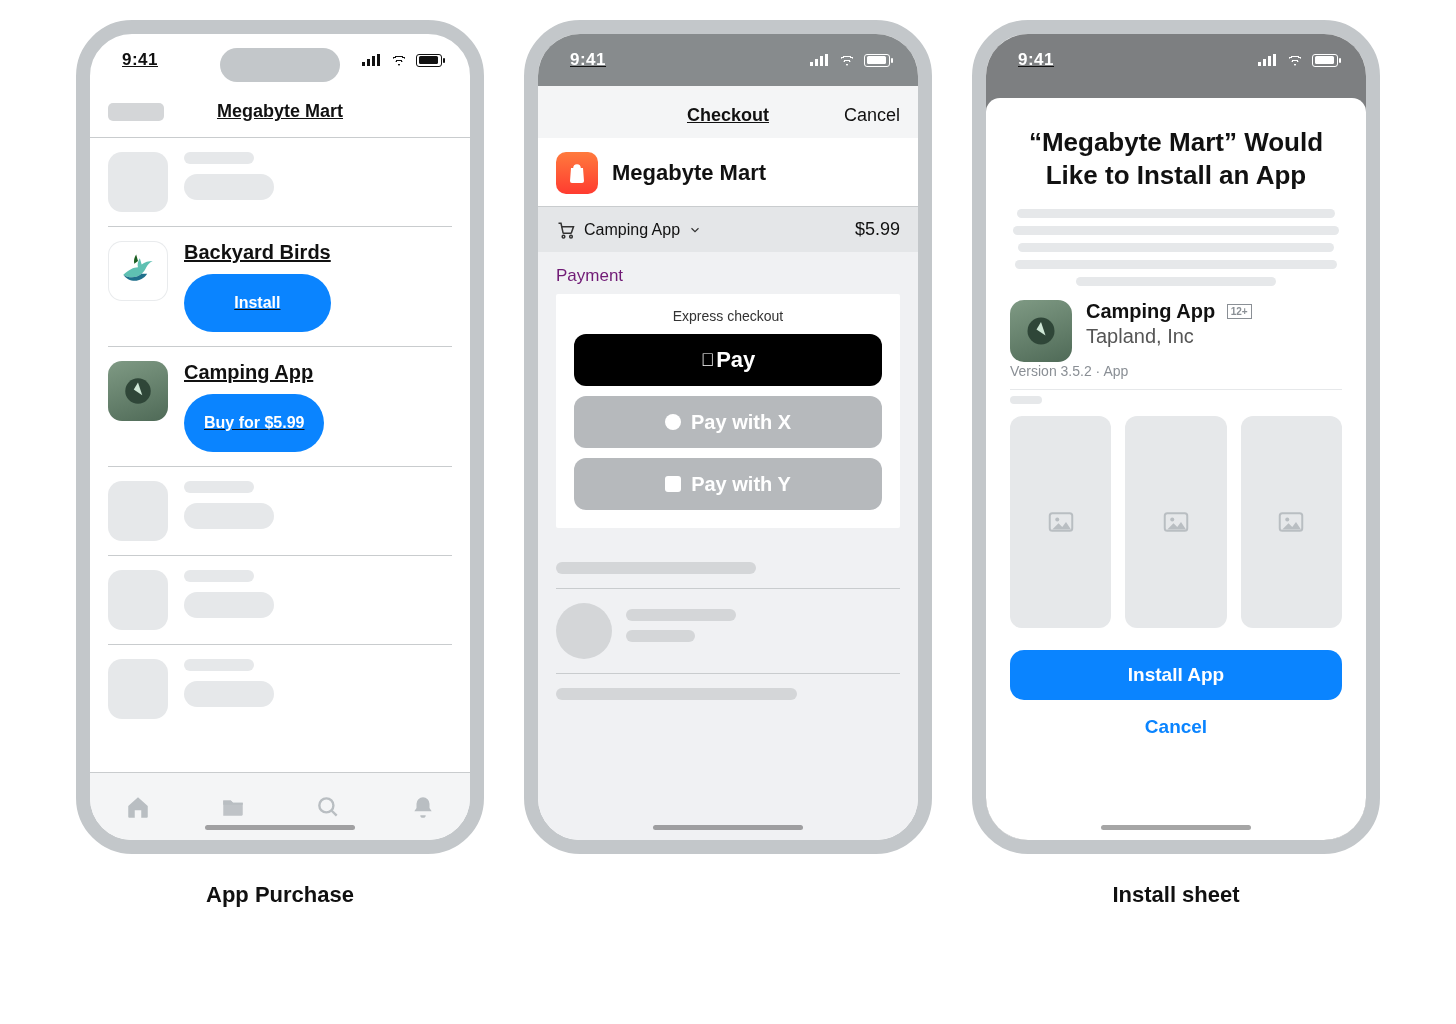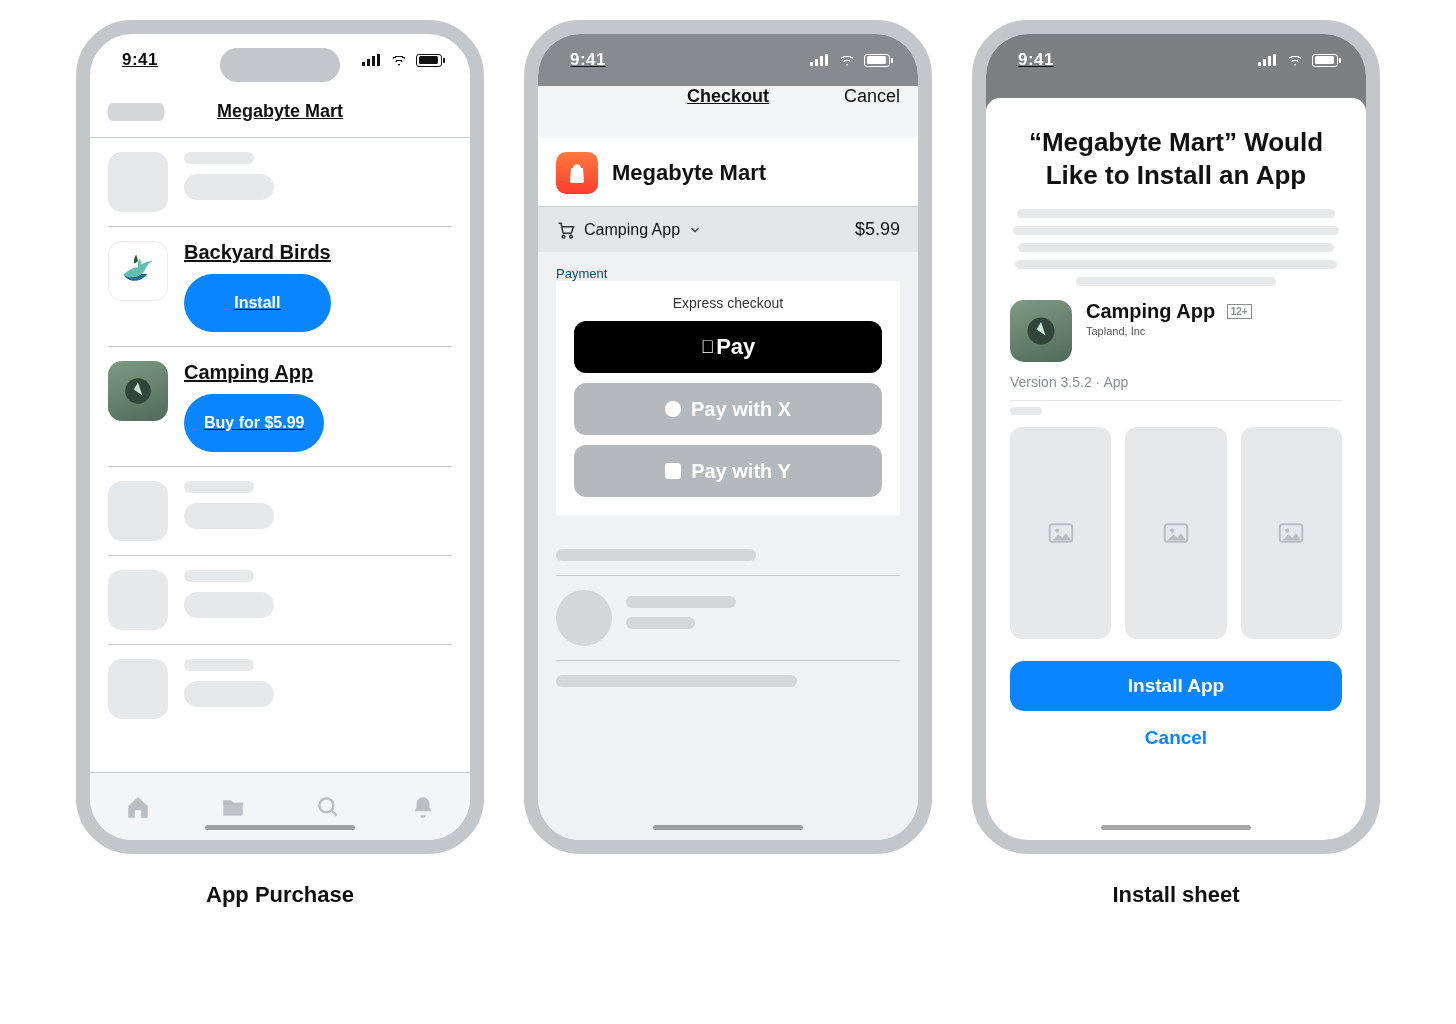--- a/index.html
+++ b/index.html
@@ -111,31 +111,31 @@
     box-shadow:inset 0 0 0 1px #e9ebed;
   }
   .icon-camp{
     width:60px;height:60px;border-radius:14px;
     background:linear-gradient(160deg,#7f9a84 0%,#4f6a57 100%);display:flex;align-items:center;justify-content:center;
   }
   .tabbar{position:absolute;left:0;right:0;bottom:0;height:68px;border-top:1px solid var(--border);
     display:flex;align-items:center;justify-content:space-around;background:var(--offwhite);}
   .tab{width:28px;height:26px;color:var(--ph-dark);}
   .svg-icon{width:100%;height:100%;display:block;}
-  .p2-nav{height:60px;display:flex;justify-content:center;background:var(--offwhite);border-bottom:1px solid var(--border);position:relative;}
+  .p2-nav{height:60px;display:flex;align-items:center;justify-content:center;background:var(--offwhite);border-bottom:1px solid var(--border);position:relative;}
   .p2-nav .title{font-weight:700;font-size:18px;}
   .p2-nav .cancel{position:absolute;right:18px;font-size:18px;color:#111;}
   .p2-body{position:absolute;inset:0;top:104px;background:#f0f1f3;padding-bottom:0;}
   .p2-store{display:flex;align-items:center;gap:14px;padding:14px 18px 12px;background:#fff;border-bottom:1px solid var(--border);}
   .store-logo{width:42px;height:42px;border-radius:10px;background:linear-gradient(180deg,#ff7a3d,#ff3b30);display:flex;align-items:center;justify-content:center;}
   .store-name{font-weight:700;font-size:22px;}
   .p2-cart{display:flex;align-items:center;gap:8px;padding:12px 18px;background:#e4e6e8;font-size:16px;}
   .p2-cart .price{margin-left:auto;font-size:18px;}
   .p2-paysec{padding:14px 18px;}
-  .p2-paysec .label{font-size:13px;color:#0c4a6e;}
+  .p2-paysec .label{font-size:17px;color:#701a75;margin-bottom:8px;}
   .p2-card{background:#fff;border-radius:2px;padding:14px 18px 18px;}
   .p2-card .sub{font-size:14px;text-align:center;margin-bottom:10px;color:#333;}
   .pay-btn{height:52px;border-radius:12px;display:flex;align-items:center;justify-content:center;gap:10px;margin-top:10px;font-size:20px;font-weight:600;}
   .pay-apple{background:#000;color:#fff;}
   .pay-grey{background:#b6b9bc;color:#fff;}
   .shape-circle,.shape-square,.shape-triangle{display:inline-block;}
   .shape-circle{width:16px;height:16px;border-radius:50%;background:#fff;}
   .shape-square{width:16px;height:16px;border-radius:3px;background:#fff;}
   .shape-triangle{width:0;height:0;border-left:9px solid transparent;border-right:9px solid transparent;border-bottom:16px solid #fff;}
   .applepay{display:flex;align-items:center;gap:2px;font-size:22px;font-weight:600;}
@@ -147,23 +147,23 @@
 
   
   .dim{position:absolute;inset:0;background:#7d7f81;}
   .sheet{position:absolute;left:0;right:0;top:64px;bottom:0;background:#fff;border-radius:14px 14px 0 0;padding:24px 24px 90px;}
   .sheet-title{font-weight:800;font-size:26px;text-align:center;line-height:1.25;margin:4px 0 18px;}
   .sheet .ph-line{background:var(--ph-light);}
   .desc-lines .ph-line{height:9px;margin:8px auto;}
   .app-card{margin-top:14px;}
   .app-head{display:flex;gap:14px;align-items:flex-start;}
   .app-head .t1{font-weight:700;font-size:20px;}
-  .app-head .t2{font-size:11px;color:#555;margin-top:2px;}
+  .app-head .t2{font-size:20px;color:#555;margin-top:2px;}
   .age-badge{display:inline-flex;align-items:center;justify-content:center;border:1.2px solid var(--muted);color:var(--muted);border-radius:0;font-size:10px;font-weight:700;padding:1px 3px;margin-left:7px;vertical-align:3px;}
-  .meta-line{color:var(--muted);font-size:14px;margin:12px 0 10px;}
+  .meta-line{color:var(--muted);font-size:14px;margin:1px 0 10px;}
   .thin-hr{height:1px;background:var(--ph-light);margin:0 0 6px;}
   .tiny-line{width:32px;height:8px;background:var(--ph-light);border-radius:4px;margin-bottom:12px;}
   .shots{display:flex;gap:14px;}
   .shot{flex:1;height:212px;border-radius:12px;background:var(--ph-light);display:flex;align-items:center;justify-content:center;color:var(--ph-dark);}
   .install-btn{position:relative;margin:22px 0 0;height:50px;border-radius:14px;background:var(--blue);color:#fff;font-weight:700;font-size:19px;display:flex;align-items:center;justify-content:center;}
   .cancel-link{text-align:center;color:var(--blue);font-weight:600;font-size:19px;margin-top:16px;}
 </style>
 </head>
 <body>
 

